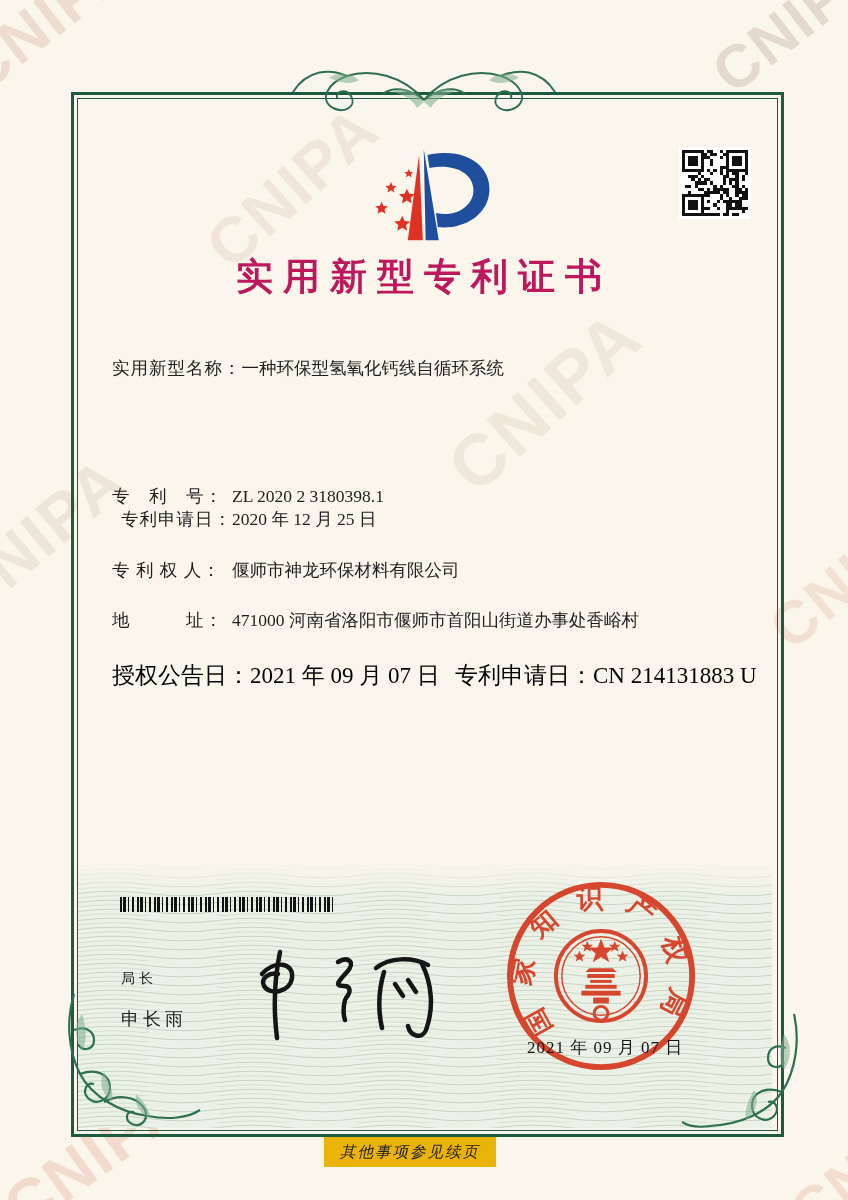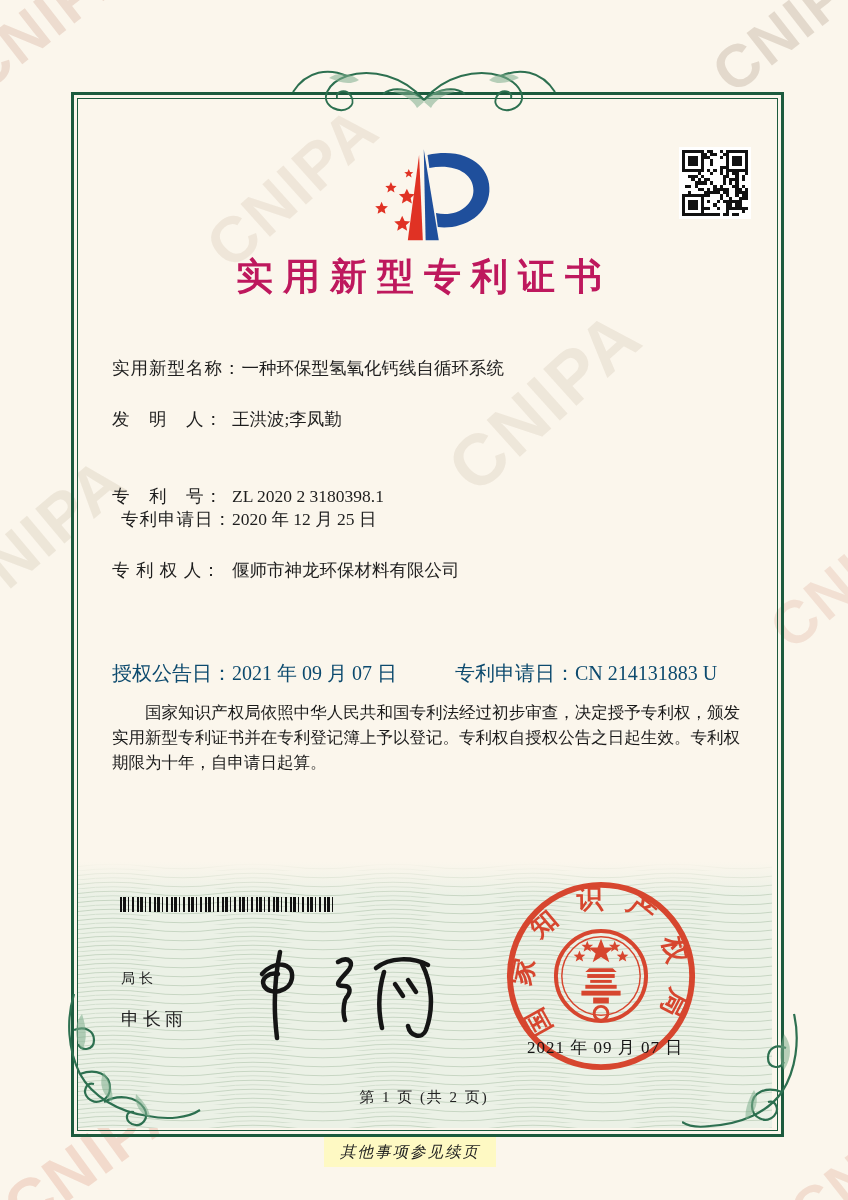--- a/index.html
+++ b/index.html
@@ -34,39 +34,39 @@
   .qr{position:absolute;left:679px;top:147px;width:72px;height:72px;background:#fff;
       padding:3px;box-sizing:border-box;display:grid;
       grid-template-columns:repeat(21,1fr);grid-template-rows:repeat(21,1fr);}
   .qr span{display:block;}
   .qr span.on{background:#111;}
   .title{position:absolute;left:0;top:252px;width:100%;text-align:center;
          font-size:37px;font-weight:600;letter-spacing:10px;color:#be185d;}
   .field{position:absolute;left:112px;font-size:17.5px;color:#1e1e1e;white-space:nowrap;}
   .field .lab{display:inline-block;min-width:120px;letter-spacing:1px;}
   .f0{top:356px;} .f1{top:407px;} .f2{top:484px;} .f3{top:507px;text-align:right;} .f4{top:558px;} .f5{top:608px;}
-  .grant{position:absolute;left:112px;top:660px;font-size:20px;white-space:nowrap;color:#0c4a6e;}
+  .grant{position:absolute;left:112px;top:660px;font-size:23px;white-space:nowrap;color:#000000;}
   .grant .right{position:absolute;left:343px;top:0;}
   .paras{position:absolute;left:112px;top:700px;width:628px;font-size:16.5px;line-height:25px;
          text-align:justify;color:#1a1a1a;}
   .paras p{margin:0;text-indent:2em;}
   .barcode{position:absolute;left:120px;top:897px;width:216px;height:15px;
     background:repeating-linear-gradient(90deg,#111 0 2px,transparent 2px 3px,#111 3px 6px,
       transparent 6px 8px,#111 8px 9px,transparent 9px 12px,#111 12px 14px,transparent 14px 17px);}
   .officer-title{position:absolute;left:121px;top:970px;font-size:14px;color:#222;
                  font-family:"Liberation Sans","DejaVu Sans",sans-serif;letter-spacing:4px;}
   .officer-name{position:absolute;left:121px;top:1007px;font-size:18px;color:#222;
                 font-family:Liberation Mono, monospace;letter-spacing:4px;}
   .signature{position:absolute;left:250px;top:948px;width:195px;height:95px;}
   .seal{position:absolute;left:503px;top:878px;width:196px;height:196px;}
   .seal-date{position:absolute;left:515px;top:1036px;width:180px;text-align:center;
              font-size:17px;color:#151515;letter-spacing:1px;z-index:7;}
   .page-info{position:absolute;left:0;top:1088px;width:848px;text-align:center;
              font-size:15px;color:#222;letter-spacing:2px;}
-  .cont-note{position:absolute;left:324px;top:1137px;width:172px;height:30px;background:#fef9c3;
+  .cont-note{position:absolute;left:324px;top:1137px;width:172px;height:30px;background:#eab308;
              text-align:center;line-height:30px;font-size:15.5px;font-style:italic;color:#222;
              letter-spacing:2px;z-index:6;}
 </style>
 </head>
 <body>
 
 <div class="page">
 
   <div class="wm wm-tl">CNIPA</div>
   <div class="wm wm-tr">CNIPA</div>
@@ -597,42 +597,41 @@
         <span></span>
         <span></span>
         <span></span>
       </div>
 
     <div class="title">实用新型专利证书</div>
 
     <div class="field f0">
       <span class="lab">实用新型名称：</span><span>一种环保型氢氧化钙线自循环系统</span>
     </div>
-    <div class="field f1">
-      <span class="lab">发　明　人：</span><span>王洪波;李凤勤</span>
-    </div>
     <div class="field f2">
       <span class="lab">专　利　号：</span><span>ZL 2020 2 3180398.1</span>
     </div>
     <div class="field f3">
       <span class="lab">专利申请日：</span><span>2020 年 12 月 25 日</span>
     </div>
     <div class="field f4">
       <span class="lab">专 利 权 人：</span><span>偃师市神龙环保材料有限公司</span>
     </div>
+    <div class="field f5">
+      <span class="lab">地　　　址：</span><span>471000  河南省洛阳市偃师市首阳山街道办事处香峪村</span>
+    </div>
 
     <div class="grant">
       <span class="lab">授权公告日：</span><span>2021 年 09 月 07 日</span>
       <span class="right">
         <span>专利申请日：</span><span>CN 214131883 U</span>
       </span>
     </div>
 
     <div class="paras">
-      <p>国家知识产权局依照中华人民共和国专利法经过初步审查，决定授予专利权，颁发实用新型专利证书并在专利登记簿上予以登记。专利权自授权公告之日起生效。专利权期限为十年，自申请日起算。</p>
     </div>
 
     <div class="barcode"></div>
 
     <div class="officer-title">局长</div>
     <div class="officer-name">申长雨</div>
 
     <svg class="signature" viewBox="0 0 195 95">
       <g fill="none" stroke="#151515" stroke-width="4.5" stroke-linecap="round">
         <path d="M30,4 C25,28 23,58 27,90"></path>
@@ -669,17 +668,16 @@
           <rect x="89" y="104" width="22" height="3"></rect>
           <rect x="84" y="109" width="32" height="4"></rect>
           <rect x="80" y="115" width="40" height="5"></rect>
           <rect x="92" y="122" width="16" height="6"></rect>
           <circle cx="100" cy="138" r="7" fill="none" stroke="#d63a22" stroke-width="3"></circle>
         </g>
       </g>
     </svg>
     <div class="seal-date">2021 年 09 月 07 日</div>
 
-    <div class="page-info">第 1 页 (共 2 页)</div>
 
     <div class="cont-note">其他事项参见续页</div>
   </div>
 </div>
 
 </body></html>

